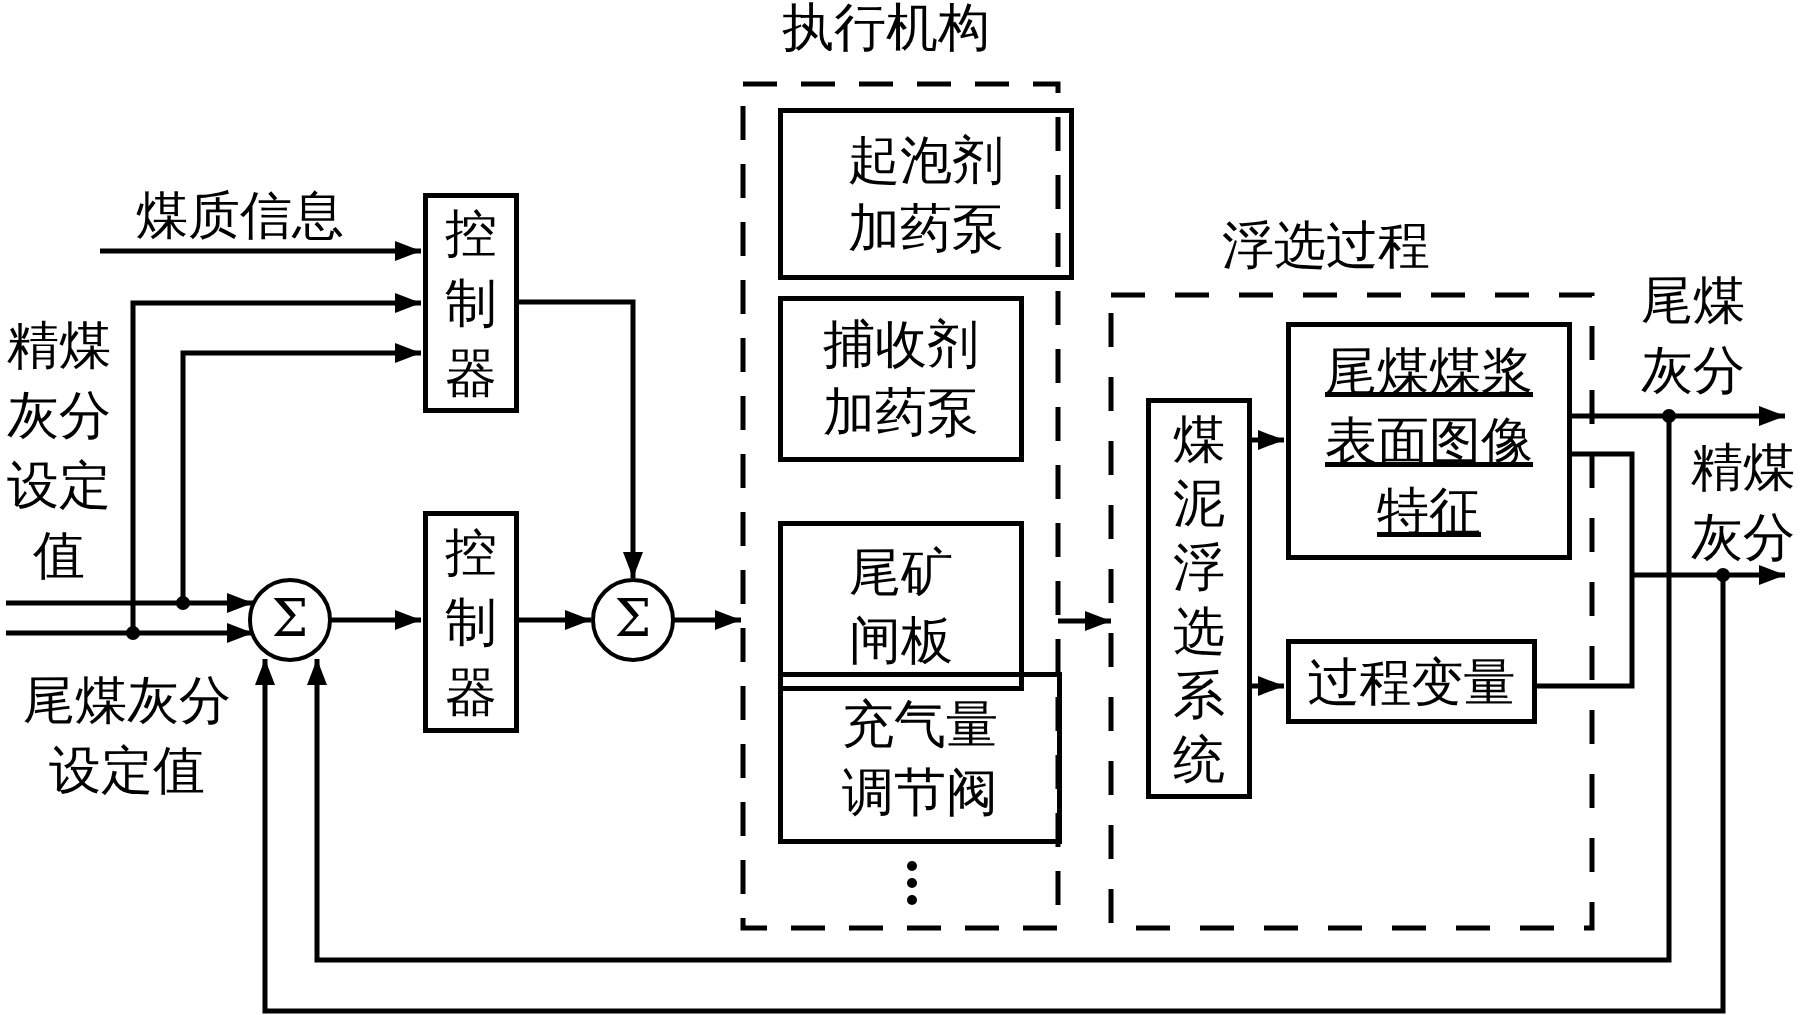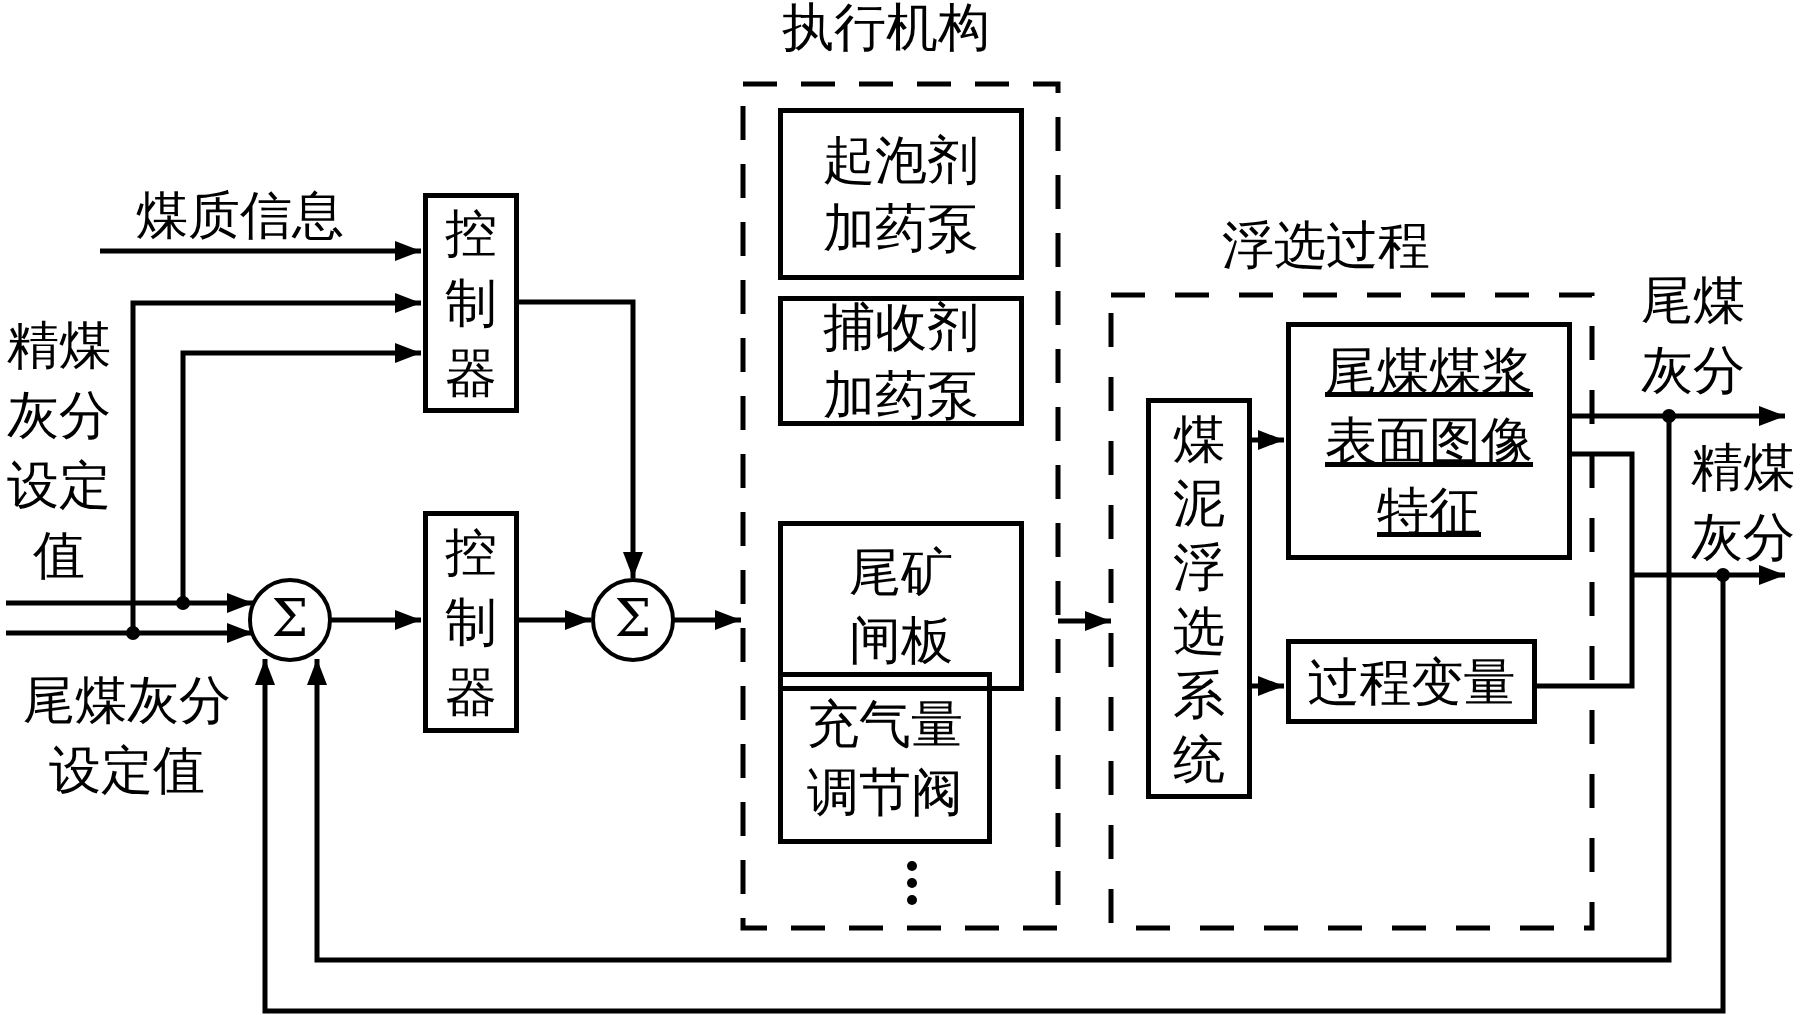--- a/index.html
+++ b/index.html
@@ -100,33 +100,33 @@
   <span>控
 制
 器</span>
 </div>
 <div class="box vtext" style="left:423px; top:511px; width:96px; height:222px;">
   <span>控
 制
 器</span>
 </div>
 
-<div class="box" style="left:778px; top:108px; width:246px; height:172px;">
+<div class="box" style="left:778px; top:108px; width:296px; height:172px;">
   <span>起泡剂
 加药泵</span>
 </div>
-<div class="box" style="left:778px; top:296px; width:246px; height:130px;">
+<div class="box" style="left:778px; top:296px; width:246px; height:166px;font-family:Liberation Serif, serif;">
   <span>捕收剂
 加药泵</span>
 </div>
 <div class="box" style="left:778px; top:485px; width:246px; height:170px;margin-top:36px;">
   <span>尾矿
 闸板</span>
 </div>
-<div class="box" style="left:778px; top:672px; width:214px; height:172px;">
+<div class="box" style="left:778px; top:672px; width:284px; height:172px;">
   <span>充气量
 调节阀</span>
 </div>
 
 <div class="box vtext" style="left:1146px; top:398px; width:106px; height:401px;">
   <span style="line-height:64px;">煤
 泥
 浮
 选
 系

